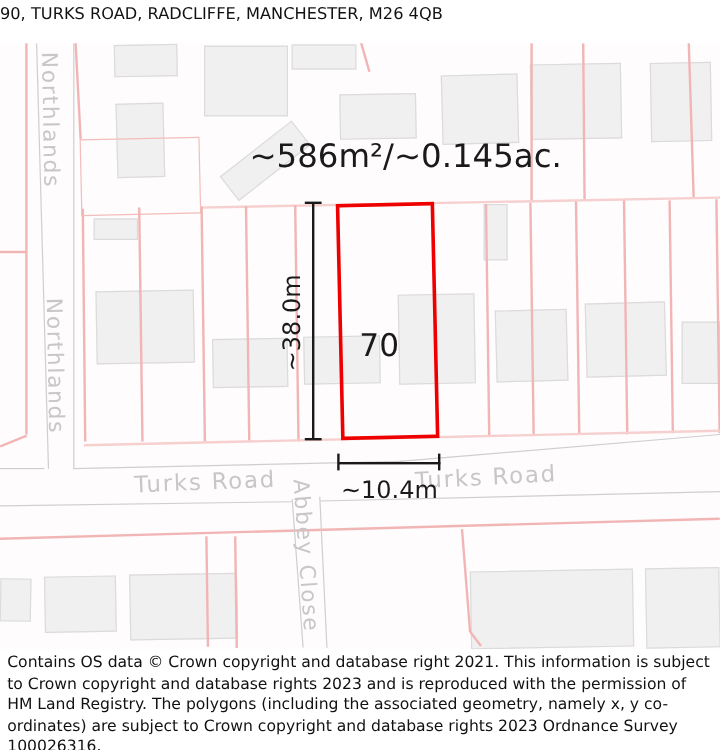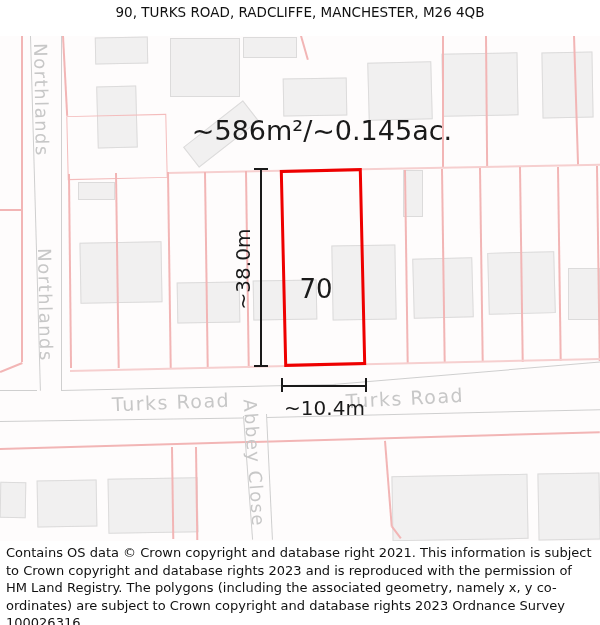--- a/index.html
+++ b/index.html
@@ -1,18 +1,18 @@
 <!DOCTYPE html>
 <html><head>
 <meta charset="utf-8">
 <style>
   html,body{margin:0;padding:0;background:#fff;}
   .page{position:relative;width:600px;height:625px;background:#ffffff;overflow:hidden;
         font-family:"DejaVu Sans","Liberation Sans",sans-serif;}
-  .hdr{position:absolute;left:0;top:0;width:600px;text-align:center;color:#111;}
+  .hdr{position:absolute;left:0;top:0;width:600px;text-align:left;color:#111;}
   .hdr .t1{font-size:13.5px;line-height:16px;padding-top:4px;}
   .hdr .t2{font-size:13.5px;line-height:16px;}
   .map{position:absolute;left:0;top:36px;width:600px;height:505px;background:#fefcfc;overflow:hidden;}
   .map *{position:absolute;}
   
   .b{background:#f1f0f0;border:1px solid #dcdbdb;box-sizing:border-box;z-index:1;}
   
   .pv{width:1.5px;background:#f2b5b5;z-index:2;transform-origin:top left;}
   .ph{height:1.5px;background:#f2b5b5;z-index:2;transform-origin:left center;}
   .ph.lt{background:#f6cfcf;}
@@ -112,20 +112,20 @@
 
     <div class="plot" style="left:282px;top:133px;width:82px;height:197px;transform:rotate(-1.3deg);"></div>
 
     <div class="dim" style="left:260px;top:133px;width:2px;height:197px;"></div>
     <div class="dim" style="left:254px;top:132px;width:14px;height:2px;"></div>
     <div class="dim" style="left:254px;top:329px;width:14px;height:2px;"></div>
     <div class="dim" style="left:282px;top:349px;width:85px;height:2px;"></div>
     <div class="dim" style="left:281px;top:342px;width:2px;height:14px;"></div>
     <div class="dim" style="left:365px;top:342px;width:2px;height:14px;"></div>
 
-    <div class="maplabel" style="left:152px;top:79px;width:340px;font-size:27px;">~586m²/~0.145ac.</div>
+    <div class="maplabel" style="left:168px;top:79px;width:340px;font-size:27px;">~586m²/~0.145ac.</div>
     <div class="maplabel" style="left:296px;top:238px;width:40px;font-size:26px;">70</div>
     <div class="maplabel" style="left:192px;top:222px;width:100px;height:22px;font-size:20px;transform:rotate(-90deg);">~38.0m</div>
     <div class="maplabel" style="left:282px;top:360px;width:85px;font-size:20px;">~10.4m</div>
   </div>
 
   <div class="ftr">Contains OS data © Crown copyright and database right 2021. This information is subject to Crown copyright and database rights 2023 and is reproduced with the permission of HM Land Registry. The polygons (including the associated geometry, namely x, y co-ordinates) are subject to Crown copyright and database rights 2023 Ordnance Survey 100026316.</div>
 </div>
 
 </body></html>

